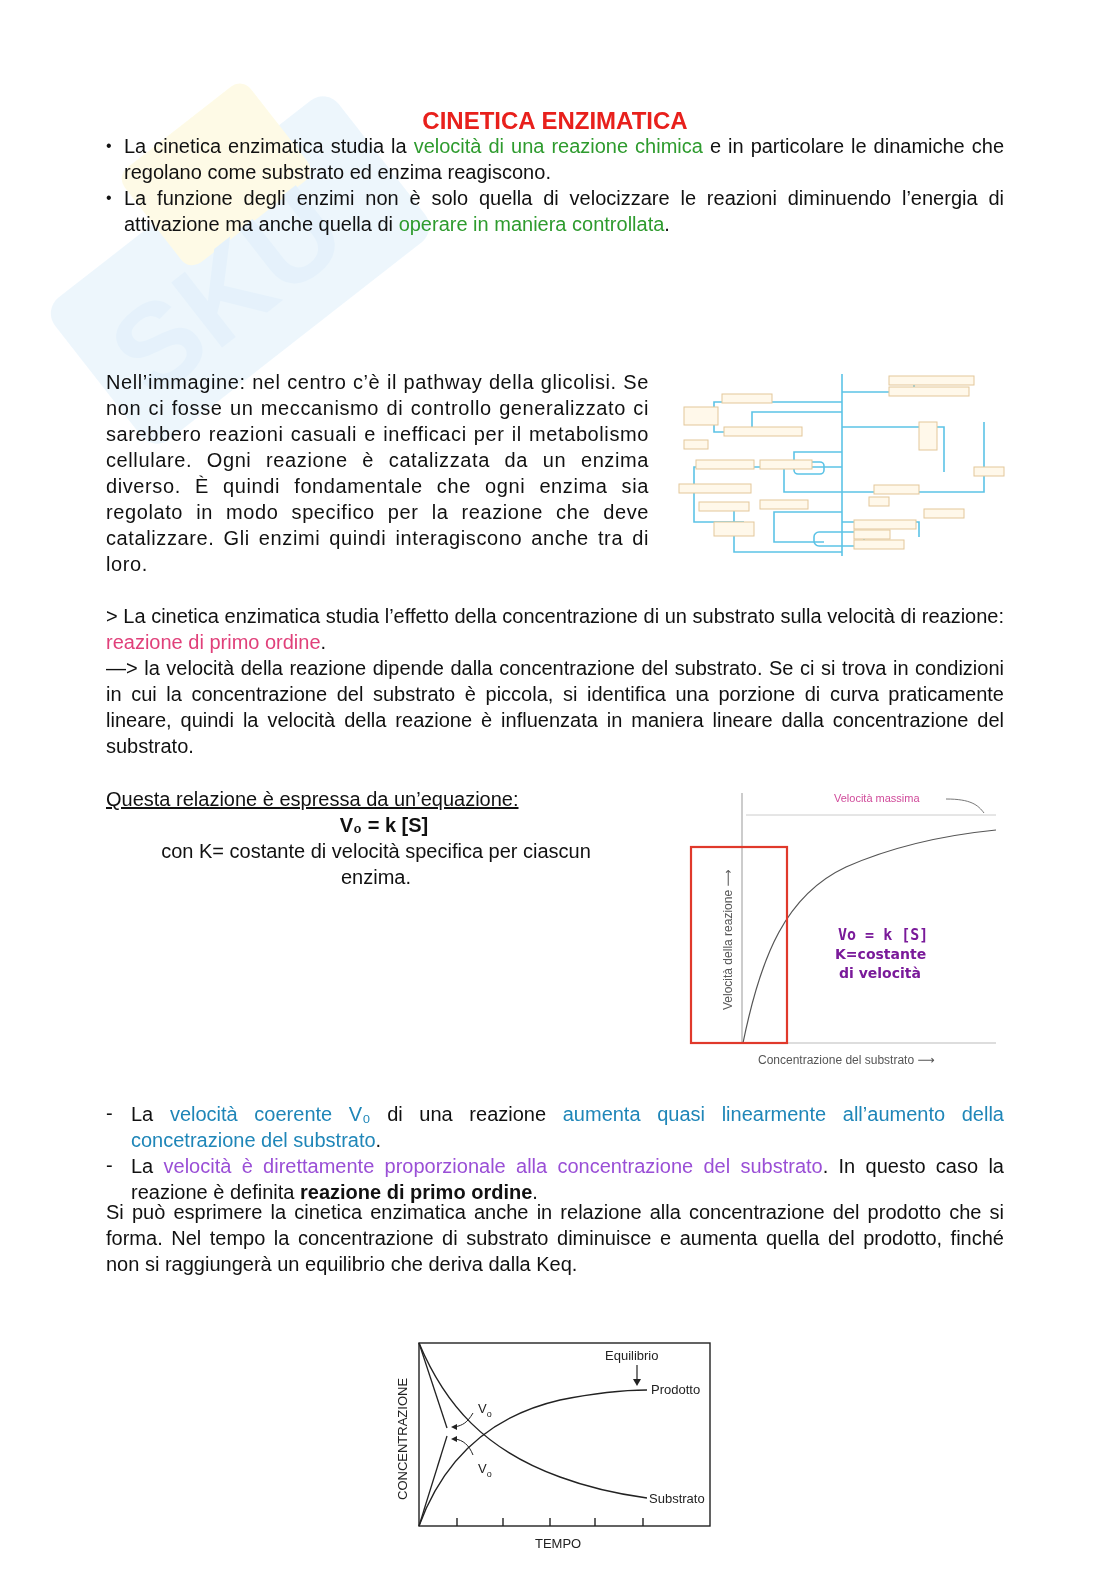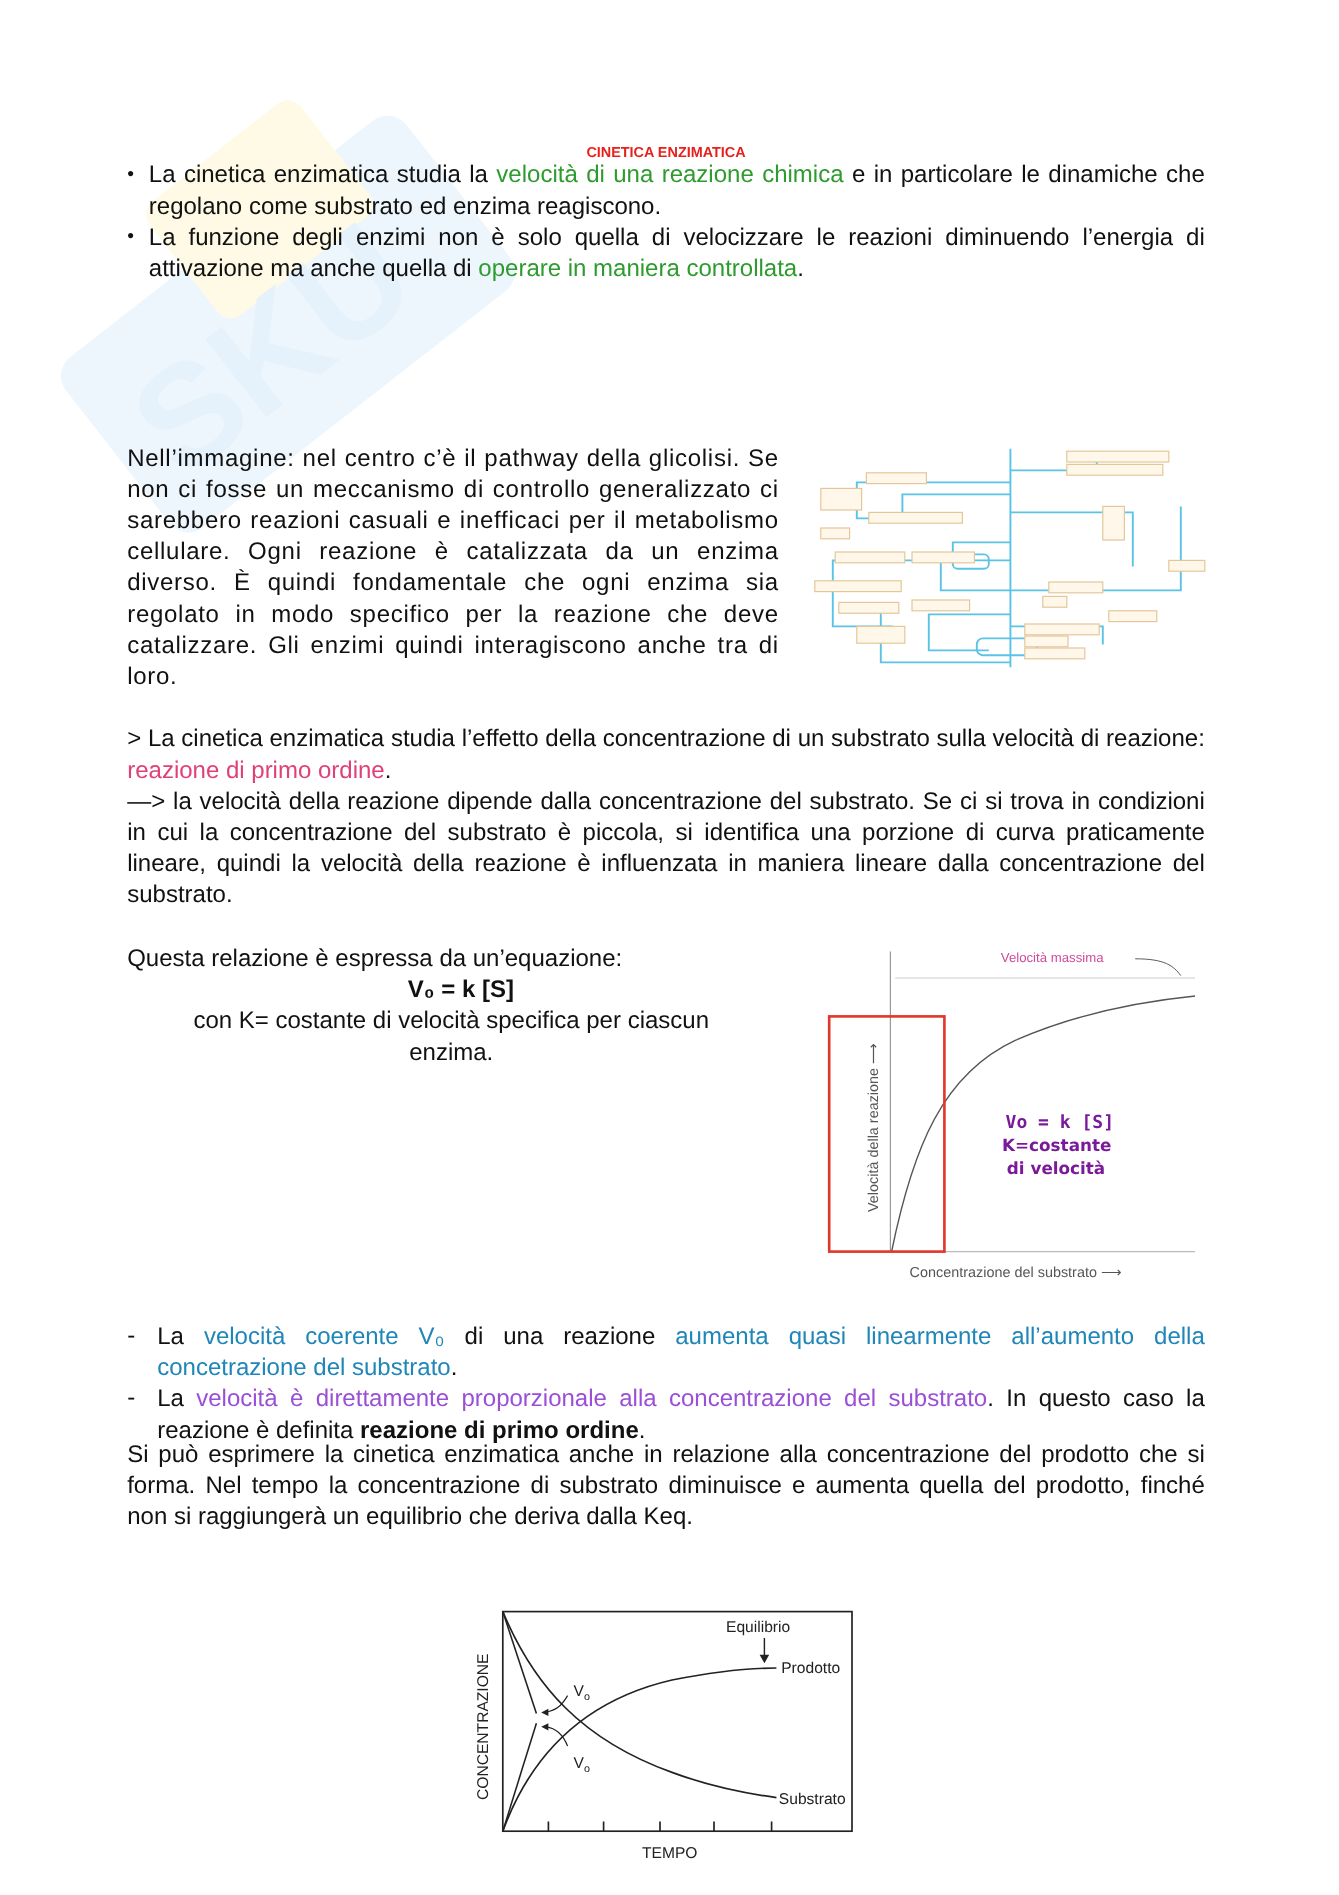--- a/index.html
+++ b/index.html
@@ -8,22 +8,22 @@
   .watermark { position: absolute; left: 20px; top: 60px; width: 440px; height: 420px;
                pointer-events: none; opacity: 0.45; }
   .page { position: absolute; left: 106px; top: 0; width: 898px; }
   .p { font-size: 20px; line-height: 26px; text-align: justify; margin: 0; }
   .green { color: #2e9b2e; }
   .pink { color: #e0407a; }
   .teal { color: #1f86b8; }
   .purple { color: #9a4fd6; }
   .u { text-underline-offset: 3px; margin-top: 34px; }
   .b { font-weight: bold; }
-  .title { position: absolute; top: 120px; left: 0; width: 898px; text-align: center;
-           color: #e8201c; font-weight: bold; font-size: 12px; }
+  .title { position: absolute; top: 107px; left: 0; width: 898px; text-align: center;
+           color: #e8201c; font-weight: bold; font-size: 24px; }
   ul.bullets { position: absolute; top: 133px; left: 0; width: 898px; margin: 0; padding: 0; list-style: none; }
   ul.bullets li { position: relative; padding-left: 18px; font-size: 20px; line-height: 26px; text-align: justify; }
   ul.bullets li::before { content: "•"; position: absolute; left: 0; top: 0; font-size: 16px; }
   .intro { position: absolute; top: 369px; left: 0; width: 543px; }
   .pathway { position: absolute; left: 674px; top: 372px; width: 336px; height: 186px; }
   .sec1 { position: absolute; top: 603px; left: 0; width: 898px; }
   .eqline { position: absolute; top: 786px; left: 0; width: 540px; }
   .eq { text-align: center; font-weight: bold; font-size: 20px; line-height: 26px; padding-left: 16px; }
   .eqnote { text-align: center; font-size: 20px; line-height: 26px; }
   .chart1 { position: absolute; left: 686px; top: 785px; width: 310px; height: 290px; }
@@ -54,21 +54,21 @@
   </ul>
 
   <p class="p intro" style="letter-spacing:0.6px;">Nell’immagine: nel centro c’è il pathway della glicolisi. Se non ci fosse un meccanismo di controllo generalizzato ci sarebbero reazioni casuali e inefficaci per il metabolismo cellulare. Ogni reazione è catalizzata da un enzima diverso. È quindi fondamentale che ogni enzima sia regolato in modo specifico per la reazione che deve catalizzare. Gli enzimi quindi interagiscono anche tra di loro.</p>
 
   <div class="sec1">
     <p class="p"><span>&gt; La cinetica enzimatica studia l’</span><span class="u">effetto della concentrazione di un substrato sulla velocità di reazione</span><span>: </span><span class="pink">reazione di primo ordine</span><span>.</span></p>
     <p class="p"><span>—&gt; la velocità della reazione dipende dalla concentrazione del substrato. Se ci si trova in condizioni in cui la </span><span class="u">concentrazione del substrato è piccola</span><span>, si identifica una porzione di curva praticamente </span><span class="u">lineare</span><span>, quindi la velocità della reazione è influenzata in maniera lineare dalla concentrazione del substrato.</span></p>
   </div>
 
   <div class="eqline">
-    <p class="p" style="text-align:left;">Questa relazione è espressa da un’equazione:</p>
+    <p class="p" style="text-align:left;text-decoration:underline;">Questa relazione è espressa da un’equazione:</p>
     <div class="eq">V₀ = k [S]</div>
     <div class="eqnote" style="padding:0 40px;">con K= costante di velocità specifica per ciascun enzima.</div>
   </div>
 
   <ul class="dash">
     <li><span>La </span><span class="teal">velocità coerente V₀</span><span> di una reazione </span><span class="teal">aumenta quasi linearmente all’aumento della concetrazione del substrato</span><span>.</span></li>
     <li><span>La </span><span class="purple">velocità è direttamente proporzionale alla concentrazione del substrato</span><span>. In questo caso la reazione è definita </span><span class="b">reazione di primo ordine</span><span>.</span></li>
   </ul>
 
   <p class="p prod"><span>Si può esprimere la cinetica enzimatica anche in relazione alla </span><span class="u">concentrazione del prodotto che si forma</span><span>. Nel tempo la concentrazione di substrato diminuisce e aumenta quella del prodotto, finché non si raggiungerà un equilibrio che deriva dalla Keq.</span></p>

